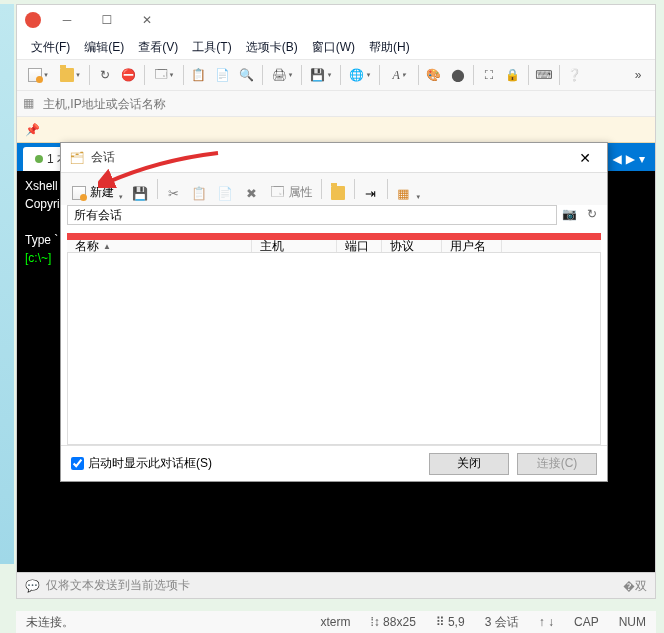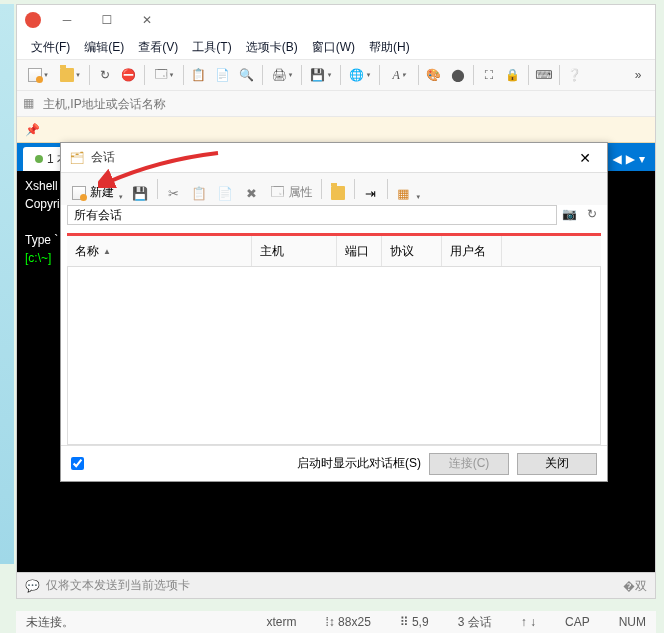--- a/index.html
+++ b/index.html
@@ -35,47 +35,47 @@
 
 .term { flex: 1; background: #000; color: #fff; padding: 6px 8px; font-family: monospace; font-size: 12px; line-height: 1.5; }
 .term .prompt { color: #0f0; }
 .term .host { color: #fff; }
 
 .bottombar { height: 26px; display: flex; align-items: center; padding: 0 8px; background: #f0f0f0; border-top: 1px solid #d0d0d0; }
 .bb-icon { color: #888; margin-right: 6px; }
 .bb-text { color: #888; flex: 1; }
 .bb-exp { color: #888; cursor: pointer; }
 
-.statusbar { position: absolute; bottom: 0; left: 16px; width: 640px; height: 22px; display: flex; align-items: center; padding: 0 6px; background: #f8f8f8; gap: 21px; color: #555; margin-top: 44px; }
+.statusbar { position: absolute; bottom: 0; left: 16px; width: 640px; height: 22px; display: flex; align-items: center; padding: 0 6px; background: #f8f8f8; gap: 12px; color: #555; margin-top: 44px; }
 .status-sep { flex: 1; }
 .status-item { padding: 0 4px; }
 
 
 .dialog { position: absolute; top: 142px; left: 60px; width: 548px; height: 340px; background: #fff; border: 1px solid #999; box-shadow: 2px 2px 8px rgba(0,0,0,0.3); display: flex; flex-direction: column; z-index: 100; }
 .dlg-titlebar { height: 30px; display: flex; align-items: center; padding: 0 8px; border-bottom: 1px solid #e0e0e0; }
 .dlg-icon { width: 16px; height: 16px; margin-right: 6px; display: flex; align-items: center; justify-content: center; color: #d4a040; }
 .dlg-title { flex: 1; color: #333; }
 .dlg-close { width: 28px; height: 22px; display: flex; align-items: center; justify-content: center; cursor: pointer; font-size: 14px; }
 
 .dlg-toolbar { height: 32px; display: flex; align-items: center; padding: 0 6px; gap: 2px; background: #f8f8f8; }
 .dlg-btn { height: 24px; padding: 0 4px; display: flex; align-items: flex-end; cursor: pointer; border-radius: 2px; gap: 3px; }
 .dlg-btn.disabled { opacity: 0.5; }
 .dlg-btn .tico { width: 16px; height: 16px; display: flex; align-items: center; justify-content: center; font-size: 13px; }
 
 .searchrow { height: 28px; display: flex; align-items: flex-start; padding: 0 6px; gap: 4px; }
 .search-input { flex: 1; height: 20px; border: 1px solid #ccc; padding: 0 6px; }
 .sr-icon { width: 18px; height: 18px; display: flex; align-items: center; justify-content: center; color: #666; cursor: pointer; }
 
-.listhead { height: 34px; display: flex; border-top: 3px solid #ef4444; border-bottom: 1px solid #ddd; background: #fafafa; margin: 0 6px; }
+.listhead { height: 20px; display: flex; border-top: 7px solid #ef4444; border-bottom: 1px solid #ddd; background: #fafafa; margin: 0 6px; }
 .col { padding: 2px 8px; border-right: 1px solid #e4e4e4; display: flex; align-items: center; cursor: pointer; white-space: nowrap; overflow: hidden; }
 .col .sort { margin-left: 4px; font-size: 8px; color: #666; }
 .listbody { flex: 1; margin: 0 6px; border-left: 1px solid #ddd; border-right: 1px solid #ddd; border-bottom: 1px solid #ddd; background: #fff; }
 
 .dlg-footer { height: 36px; display: flex; align-items: center; padding: 0 10px; gap: 8px; border-top: 1px solid #e0e0e0; }
-.check { display: flex; align-items: center; gap: 4px; flex: 1; cursor: pointer; justify-content: space-between; }
+.check { display: flex; align-items: center; gap: 4px; flex: 1; cursor: pointer; }
 .check input { width: 13px; height: 13px; }
 .btn { min-width: 80px; height: 22px; border: 1px solid #adadad; background: #e1e1e1; cursor: pointer; padding: 0 12px; }
 .btn:disabled { color: #999; }
 
 
 .arrow { position: absolute; top: 148px; left: 98px; width: 125px; height: 40px; z-index: 200; pointer-events: none; }
 
 
 .deskbar { position: absolute; left: 0; top: 4px; width: 14px; height: 560px; background: linear-gradient(#bfe8f0, #a0d8e8); }
 
@@ -267,22 +267,22 @@
     <div class="col" style="width:60px">协议</div>
     <div class="col" style="width:60px">用户名</div>
   </div>
   <div class="listbody"></div>
 
   <div class="dlg-footer">
     <label class="check">
       <input type="checkbox" checked="" style="">
       <span>启动时显示此对话框(S)</span>
     </label>
+    <button class="btn">关闭</button>
     <button class="btn" disabled="">连接(C)</button>
-    <button class="btn">关闭</button>
   </div>
 </div>
 
 <svg class="arrow" viewBox="0 0 125 40">
   <defs>
       <marker id="ah" markerWidth="10" markerHeight="10" refX="2" refY="3" orient="auto">
     <path d="M0,0 L6,3 L0,6 Z" fill="#e03030"></path>
       </marker>
     </defs>
   <path d="M120,5 Q60,12 8,35" stroke="#e03030" stroke-width="4" fill="none" marker-end="url(#ah)"></path>

